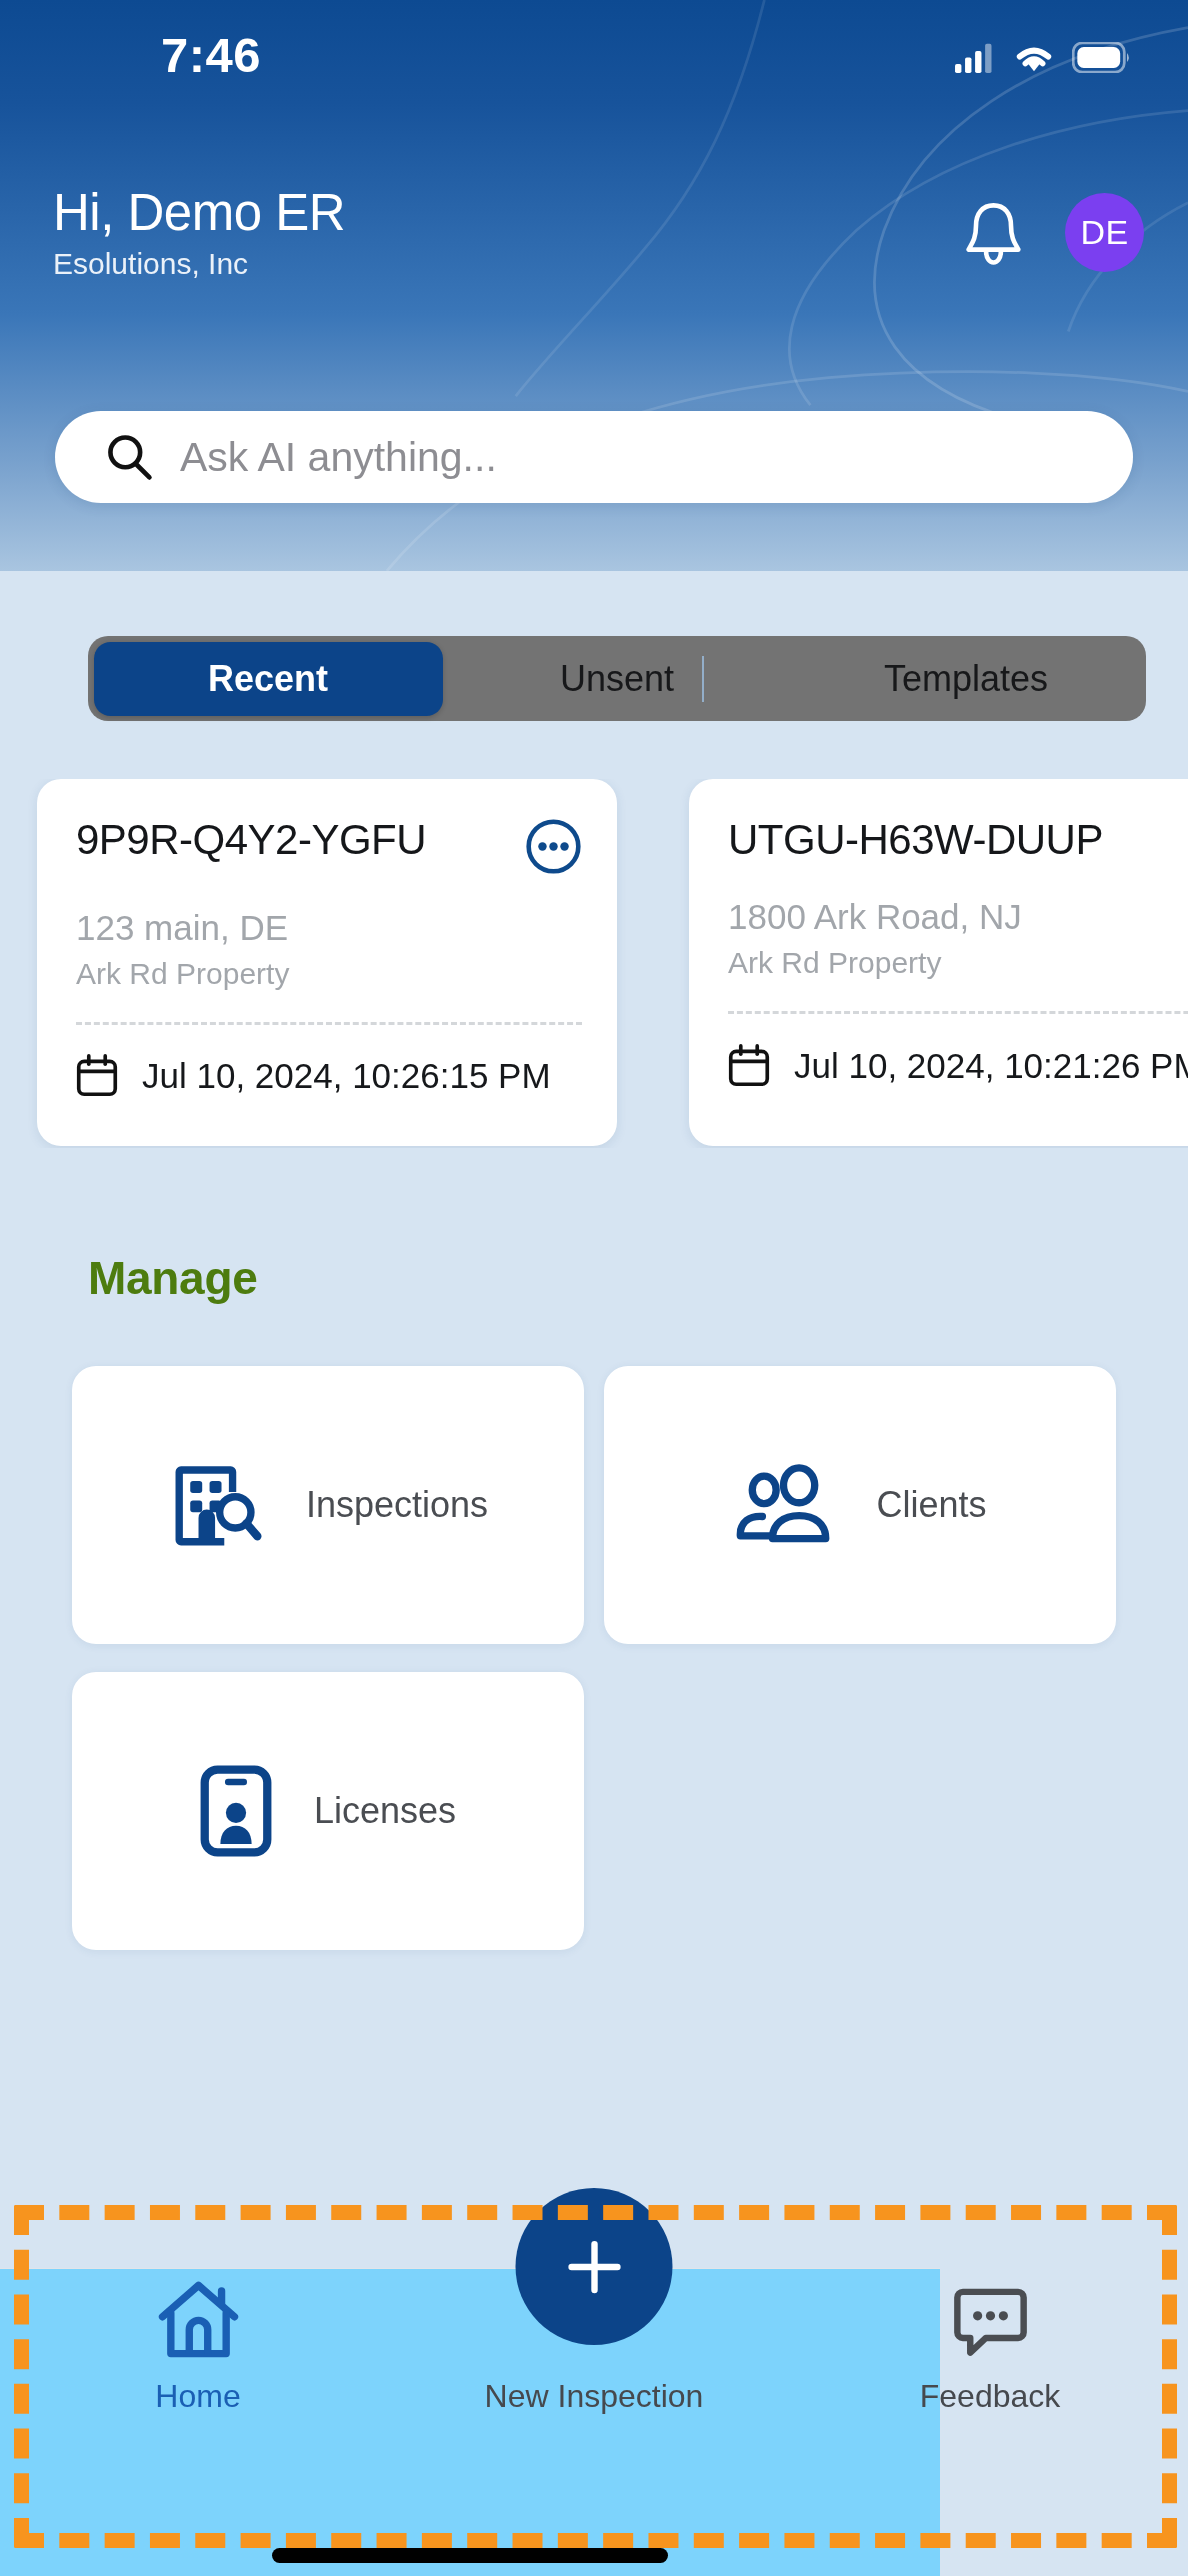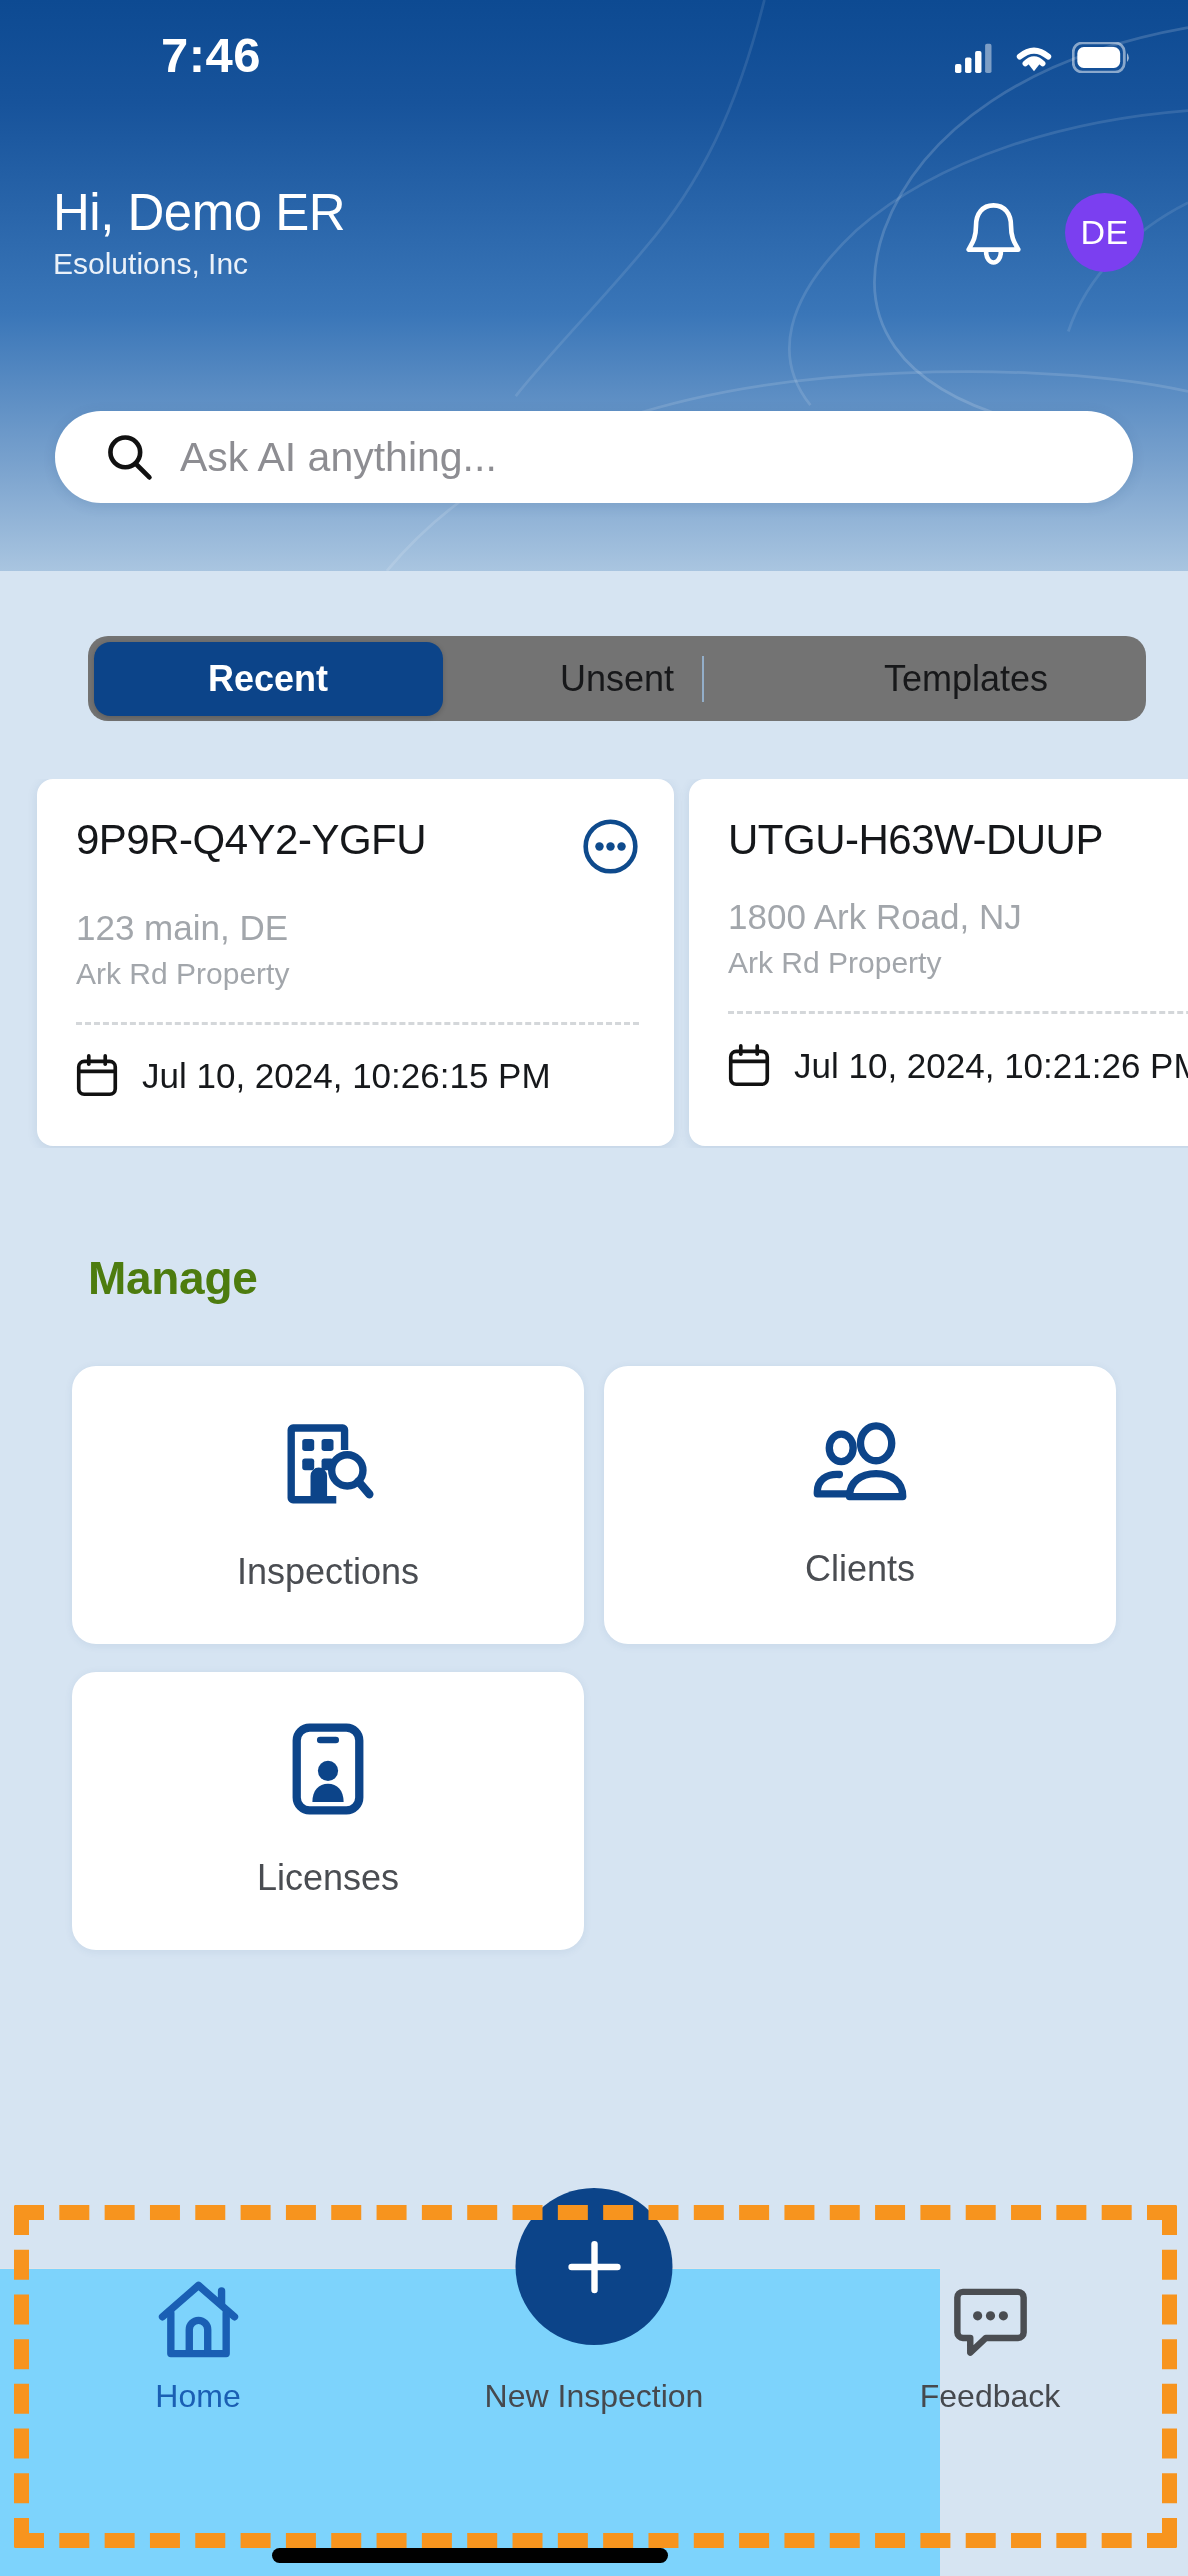--- a/index.html
+++ b/index.html
@@ -71,22 +71,22 @@
     position:absolute; left:702px; top:656px; width:1.8px; height:46px;
     background:#93aec9;
   }
 
   
   .cards-strip {
     position:absolute; left:0; top:779px; width:1188px; height:369px;
     overflow:hidden;
   }
   .rcard {
-    position:absolute; top:0; height:367px; width:637px;
-    background:#fff; border-radius:16px;
+    position:absolute; top:0; height:367px; width:580px;
+    background:#fff; border-radius:24px;
     box-shadow:0 2.8px 11px rgba(30,70,120,0.10);
     padding:37px 35px 0 39px;
   }
   .rcard.c1 { left:37px; }
   .rcard.c2 { left:689px; }
   .rcard-head { display:flex; align-items:flex-start; justify-content:space-between; }
   .rcard-title { font-size:42px; font-weight:400; color:#15171a; letter-spacing:-0.5px; white-space:nowrap; }
   .dots-btn { width:57px; height:57px; flex:none; margin-top:1.8px; }
   .rcard-addr { margin-top:31px; font-size:35px; color:#a2a6ab; line-height:1.28; white-space:nowrap;}
   .rcard-prop { font-size:30px; color:#a2a6ab; line-height:1.3; margin-top:3.7px; white-space:nowrap;}
@@ -98,21 +98,21 @@
   .manage-title {
     position:absolute; left:88px; top:1251px;
     font-size:46px; font-weight:700; color:#4d7c0f; letter-spacing:-0.3px;
   }
   .grid {
     position:absolute; left:72px; top:1366px; width:1045px;
     display:grid; grid-template-columns:512px 512px; grid-gap:28px 20px;
   }
   .tile {
     height:278px; background:#fff; border-radius:24px;
-    display:flex; flex-direction:column; align-items:center; justify-content:center;
+    display:flex; align-items:center; justify-content:center;
     gap:42px; box-shadow:0 1.8px 8.3px rgba(30,70,120,0.07);
   }
   .tile-label { font-size:36px; color:#4a4d52; }
 
   
   .navbar {
     position:absolute; left:0; top:2268px; width:940px; height:308px;
     background:#7dd3fc; border-top:1.8px solid #e2e5e9;
   }
   .nav-items {

